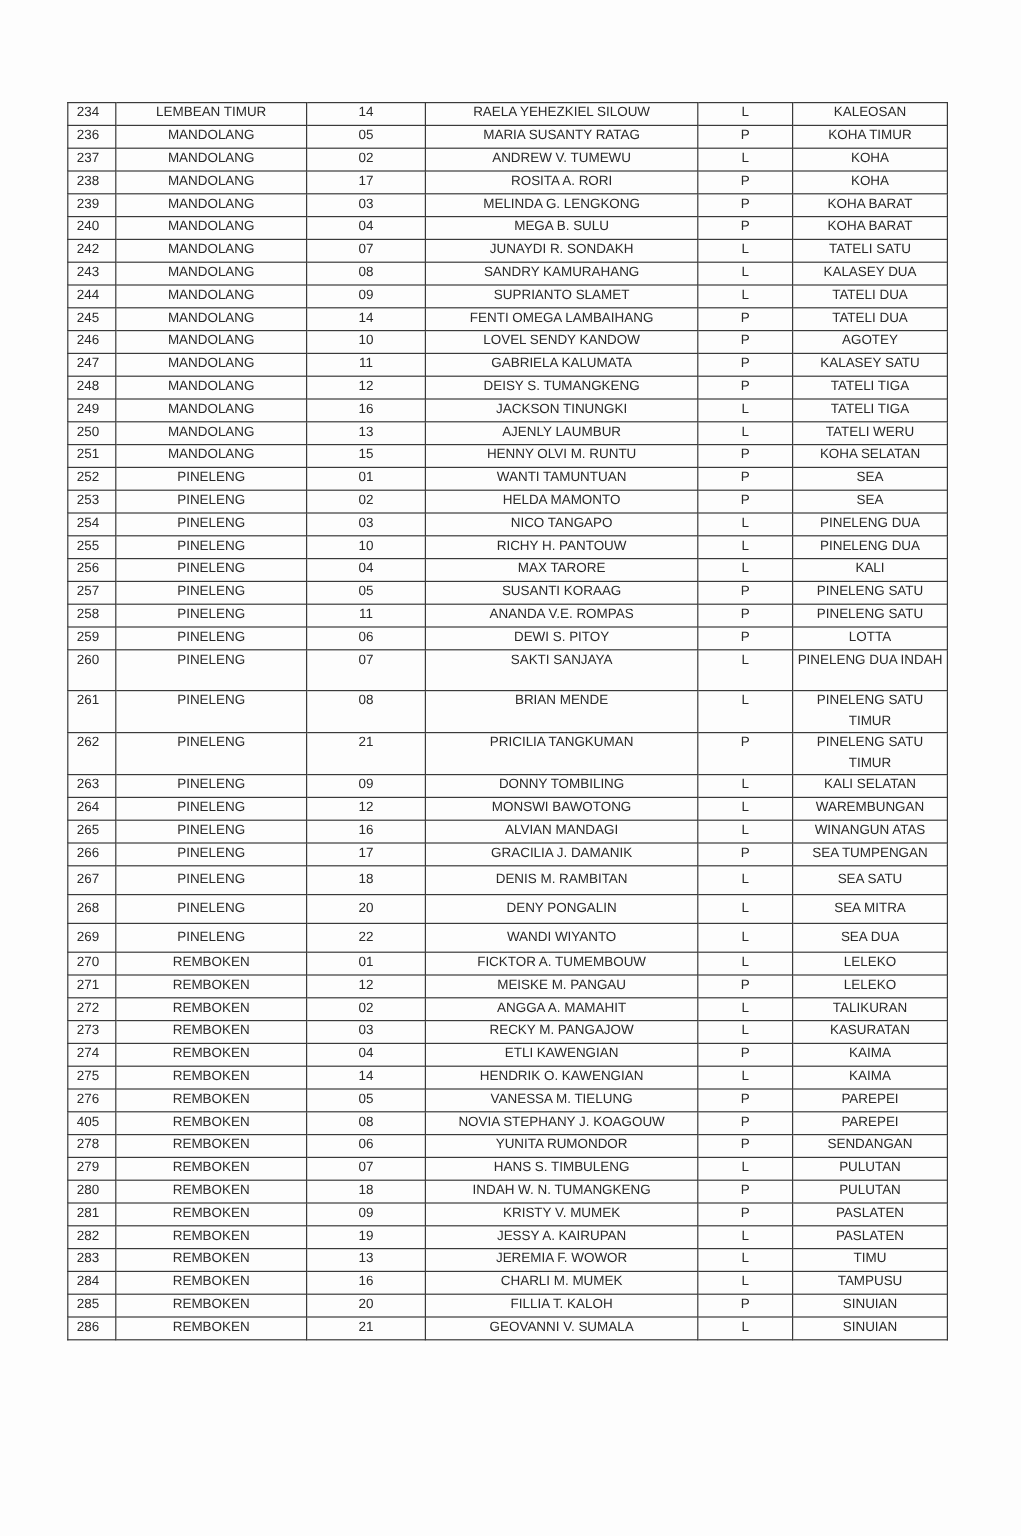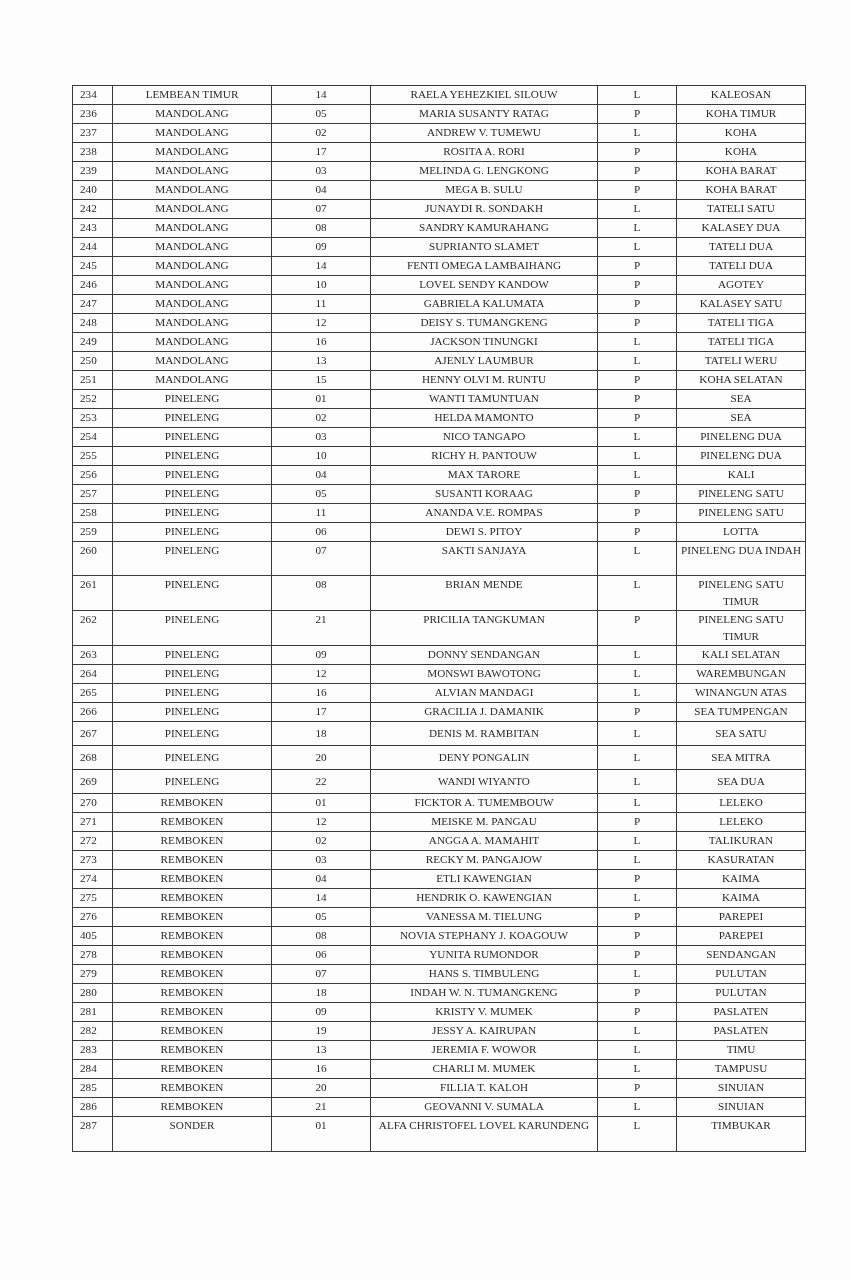--- a/index.html
+++ b/index.html
@@ -1,21 +1,21 @@
 <!DOCTYPE html>
 <html><head>
 <meta charset="utf-8">
 <style>
   html, body { margin: 0; padding: 0; background: #ffffff; }
   body { width: 851px; height: 1280px; position: relative; overflow: hidden; }
   .page { position: absolute; left: 0; top: 0; width: 851px; height: 1280px; background: #fdfdfd; }
   table.roster {
-    position: absolute; left: 72px; top: 85px; width: 733px;
+    position: absolute; left: 56px; top: 85px; width: 733px;
     border-collapse: collapse; table-layout: fixed;
-    font-family: Liberation Serif, serif;
+    font-family: Liberation Sans, sans-serif;
     font-size: 11.2px; color: #2a2a2a;
   }
   table.roster td {
     border: 1px solid #3a3a3a; padding: 0 2px; height: 18px; line-height: 17px;
     text-align: center; vertical-align: top; overflow: hidden; white-space: nowrap;
   }
   table.roster td.no { text-align: left; padding-left: 7px; }
   table.roster td.wrap { white-space: normal; }
   tr.tall td { height: 33px; margin-top: 39px; }
   tr.mid td { height: 23px; line-height: 19px; }
@@ -251,21 +251,21 @@
           <td>PINELENG</td>
           <td>21</td>
           <td>PRICILIA TANGKUMAN</td>
           <td>P</td>
           <td class="wrap">PINELENG SATU TIMUR</td>
         </tr>
         <tr>
           <td class="no">263</td>
           <td>PINELENG</td>
           <td>09</td>
-          <td>DONNY SENDANGAN</td>
+          <td>DONNY TOMBILING</td>
           <td>L</td>
           <td>KALI SELATAN</td>
         </tr>
         <tr>
           <td class="no">264</td>
           <td>PINELENG</td>
           <td>12</td>
           <td>MONSWI BAWOTONG</td>
           <td>L</td>
           <td>WAREMBUNGAN</td>
@@ -438,24 +438,16 @@
           <td>P</td>
           <td>SINUIAN</td>
         </tr>
         <tr>
           <td class="no">286</td>
           <td>REMBOKEN</td>
           <td>21</td>
           <td>GEOVANNI V. SUMALA</td>
           <td>L</td>
           <td>SINUIAN</td>
-        </tr>
-        <tr class="last">
-          <td class="no">287</td>
-          <td>SONDER</td>
-          <td>01</td>
-          <td class="wrap">ALFA CHRISTOFEL LOVEL KARUNDENG</td>
-          <td>L</td>
-          <td>TIMBUKAR</td>
         </tr>
       </tbody>
   </table>
 </div>
 
 </body></html>

